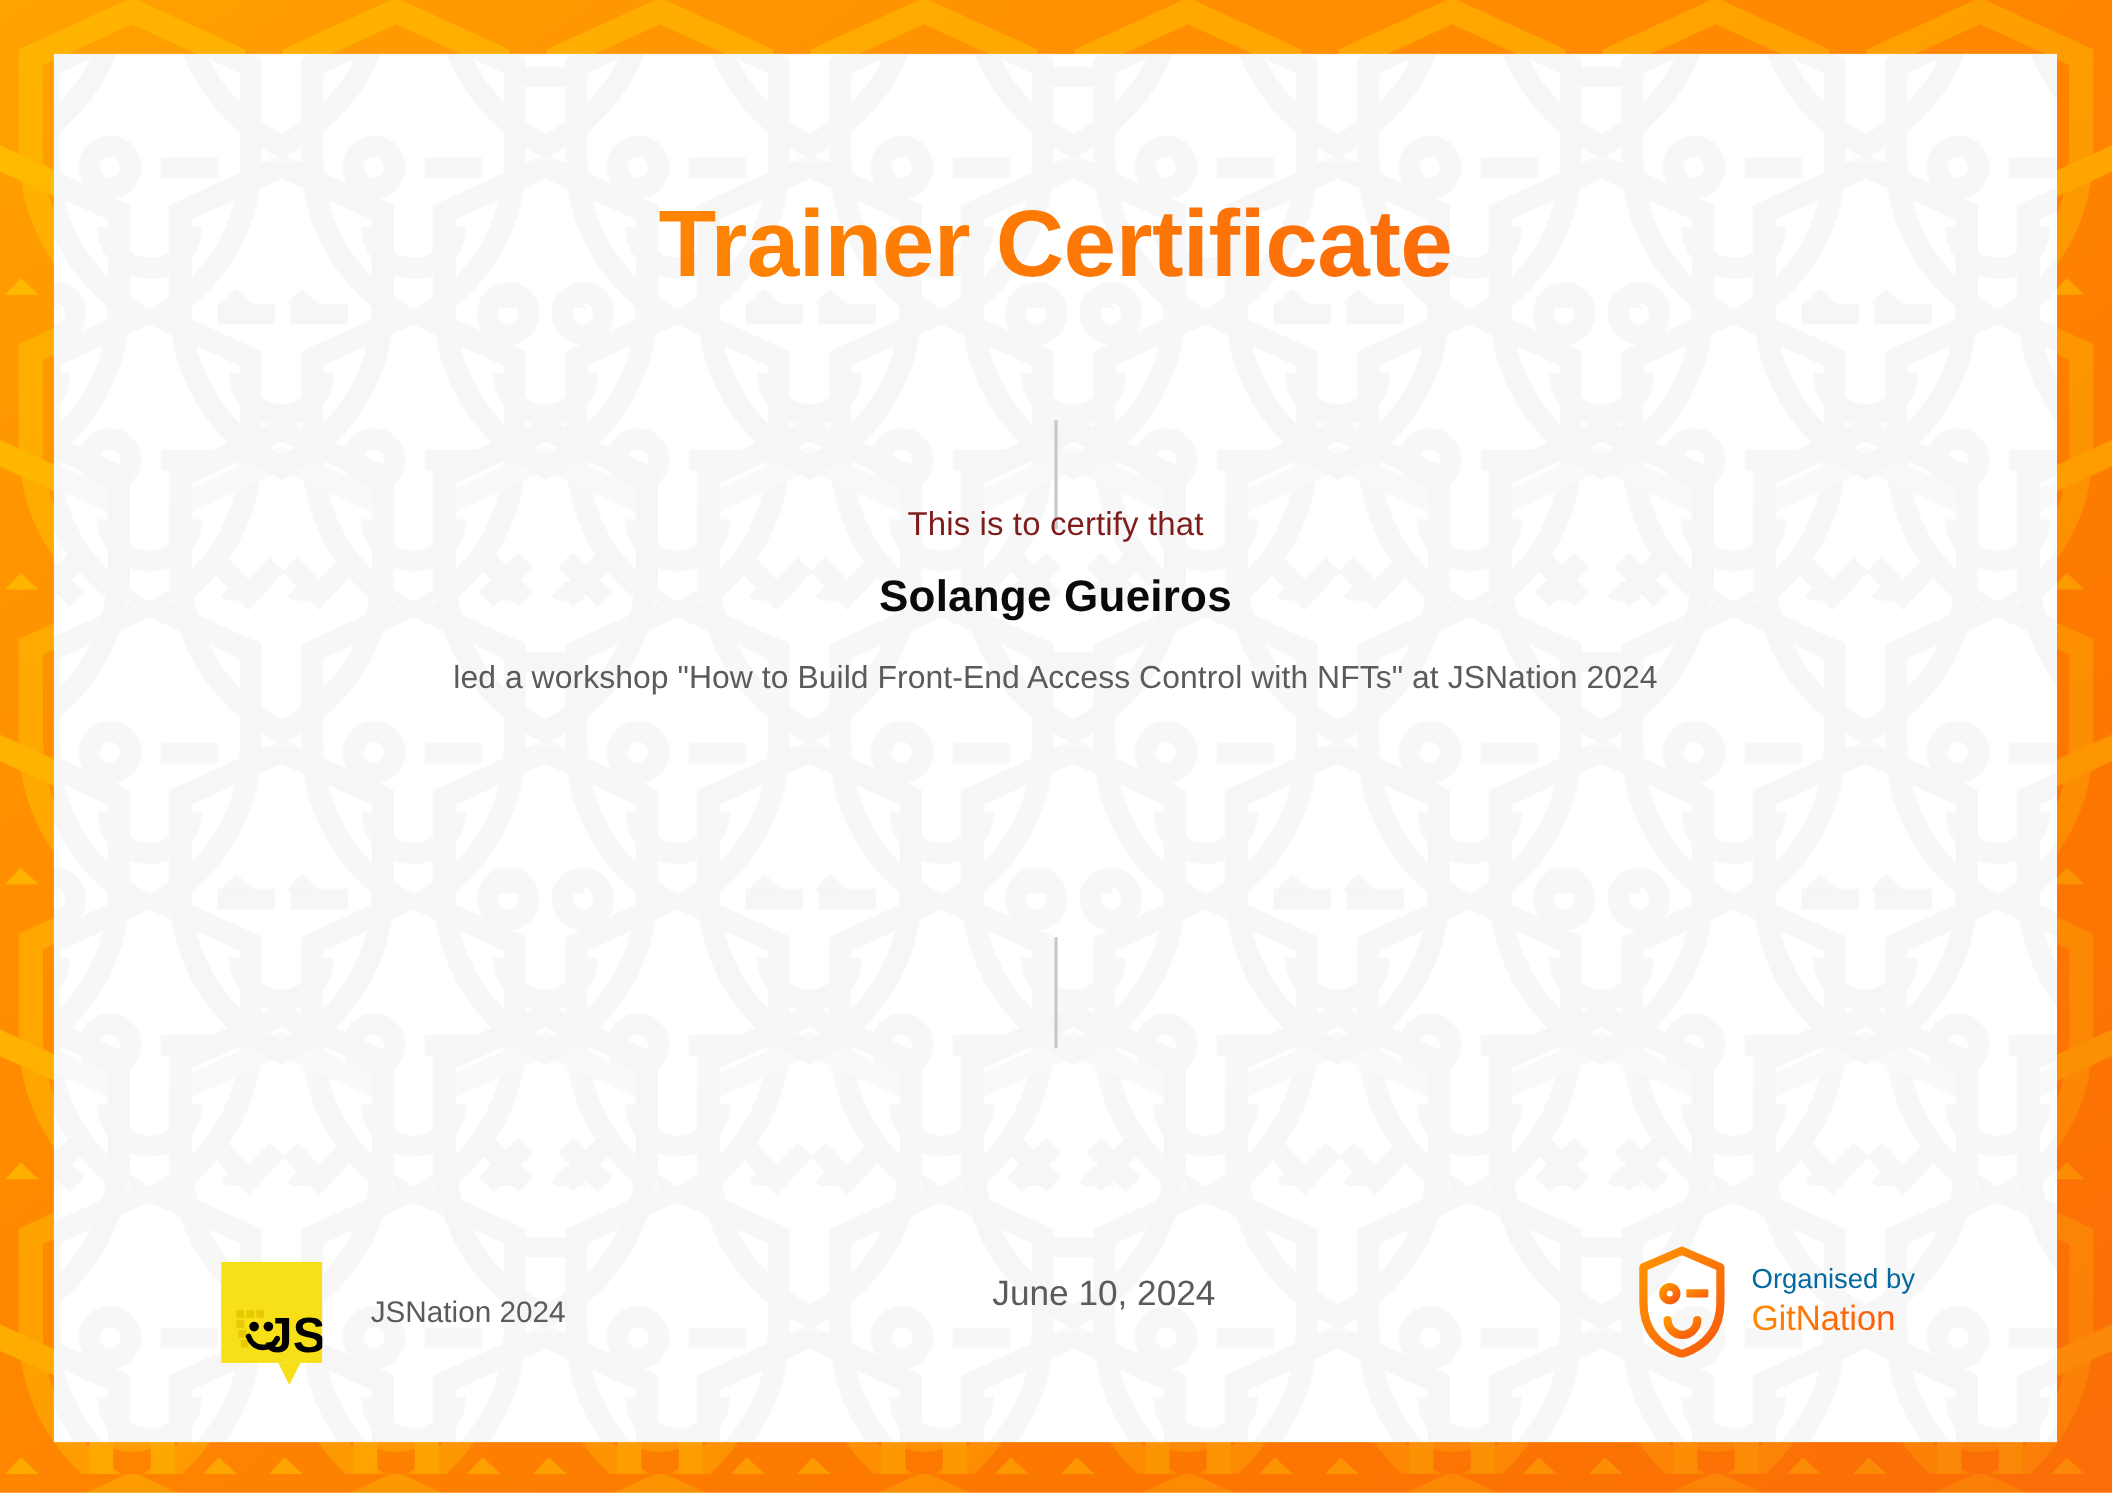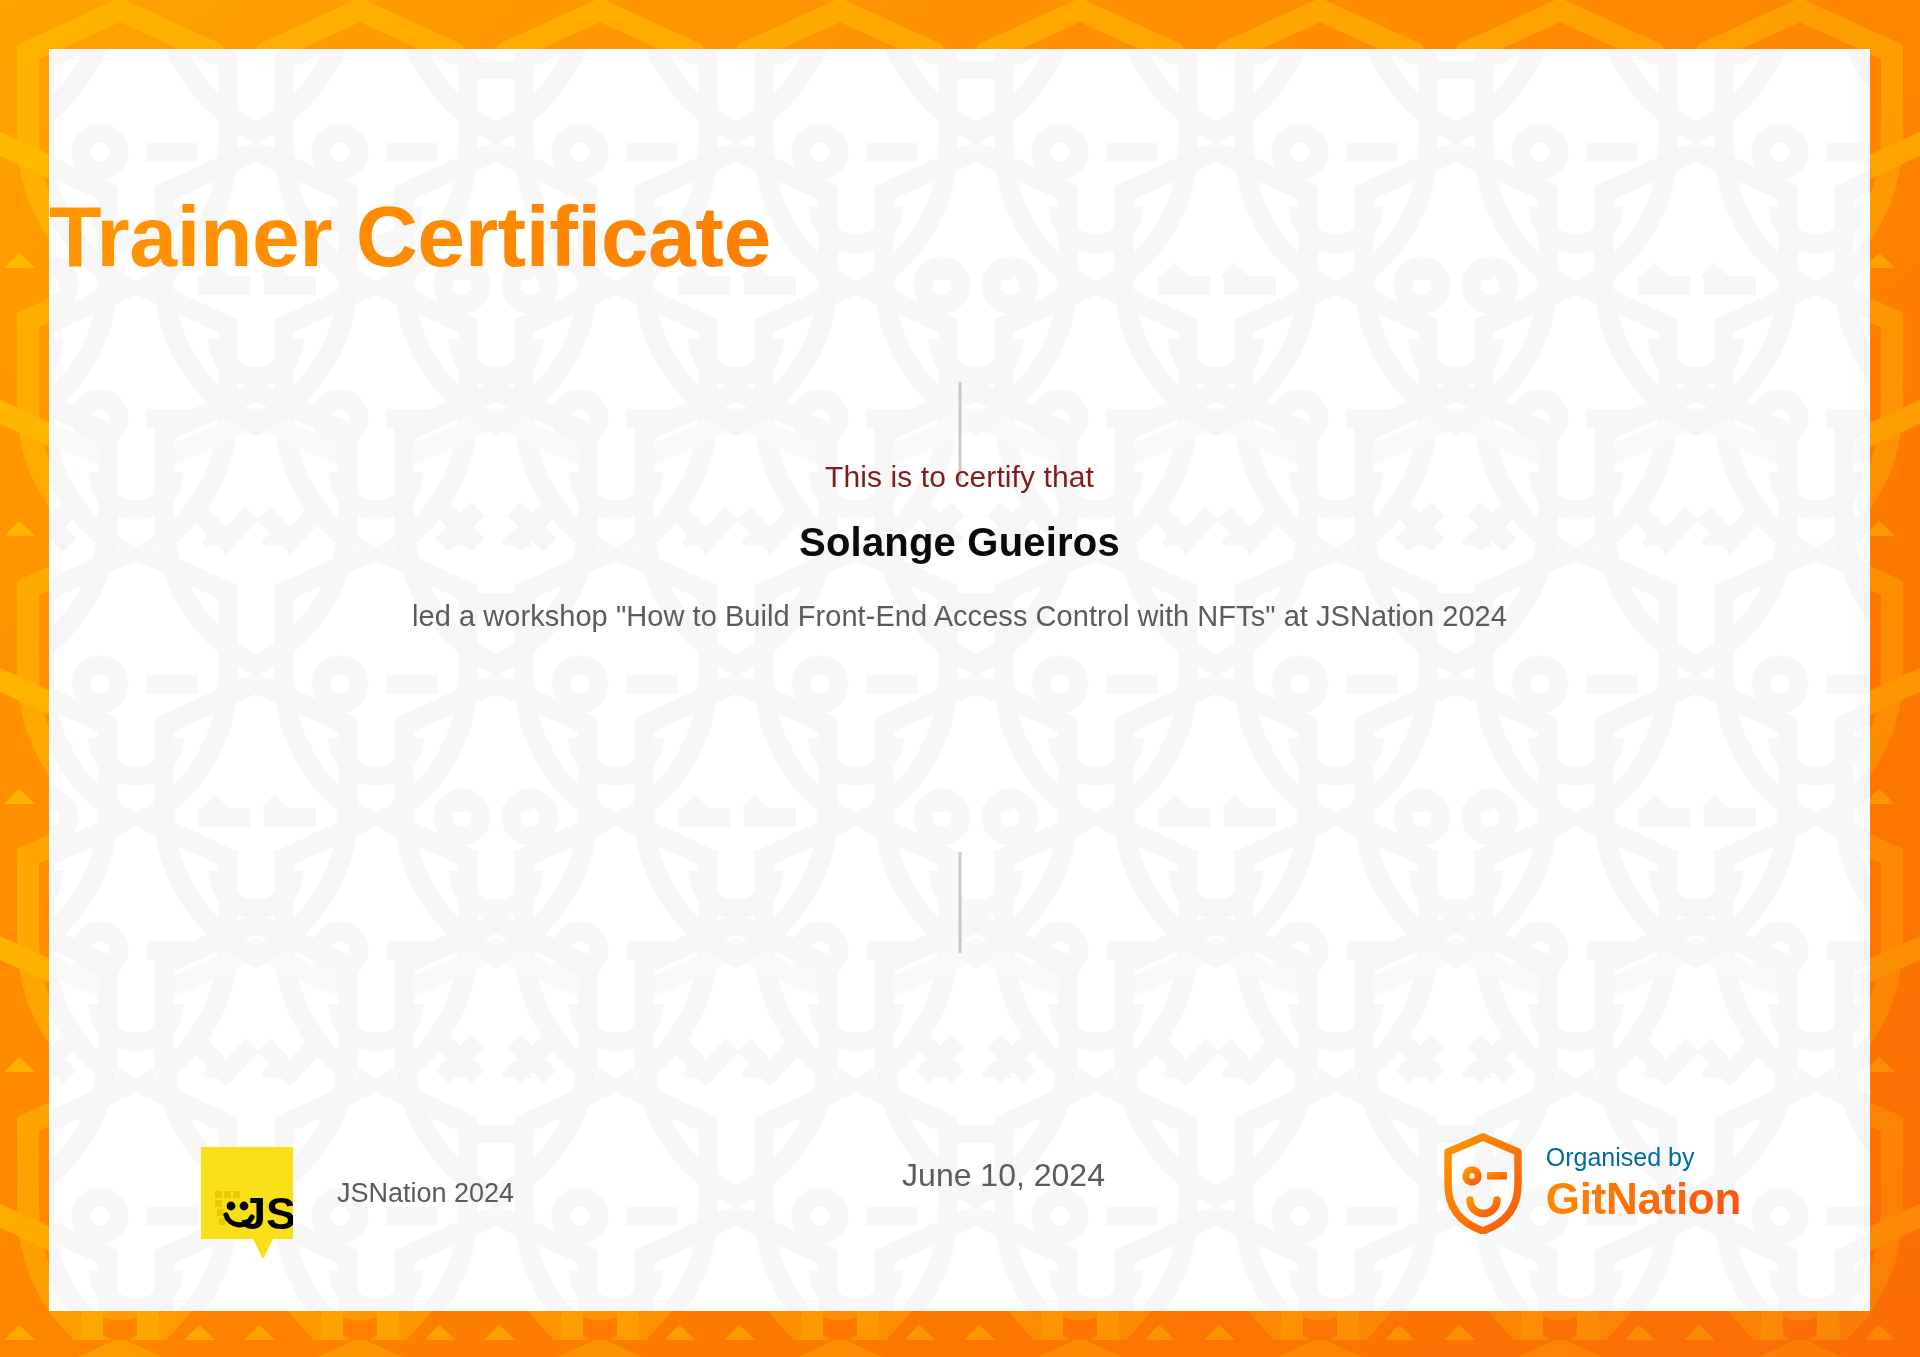--- a/index.html
+++ b/index.html
@@ -49,24 +49,24 @@
   .card-content {
     position: relative;
     z-index: 3;
     width: 100%;
     height: 100%;
   }
 
   
   .title {
     position: absolute;
-    top: 142px;
+    top: 128px;
     left: 0;
     width: 100%;
-    text-align: left;
+    text-align: center;
     font-size: 86px;
     font-weight: 700;
     letter-spacing: -0.5px;
     line-height: 1.05;
     background: linear-gradient(90deg, #FF9500 0%, #FF8A00 22%, #FC7208 60%, #F85A0E 100%);
     -webkit-background-clip: text;
     background-clip: text;
     color: transparent;
     -webkit-text-fill-color: transparent;
   }
@@ -180,22 +180,22 @@
   .organiser-text { display: flex; flex-direction: column; gap: 2px; }
 
   .organised-by {
     font-size: 25px;
     color: #0369a1;
     font-weight: 400;
     white-space: nowrap;
   }
 
   .gitnation-name {
-    font-size: 44px;
-    font-weight: 700;
+    font-size: 32px;
+    font-weight: 400;
     letter-spacing: -0.3px;
     white-space: nowrap;
     background: linear-gradient(90deg, #FF8A00 0%, #FC6F08 45%, #F9540F 100%);
     -webkit-background-clip: text;
     background-clip: text;
     color: transparent;
     -webkit-text-fill-color: transparent;
   }
 </style>
 </head>

